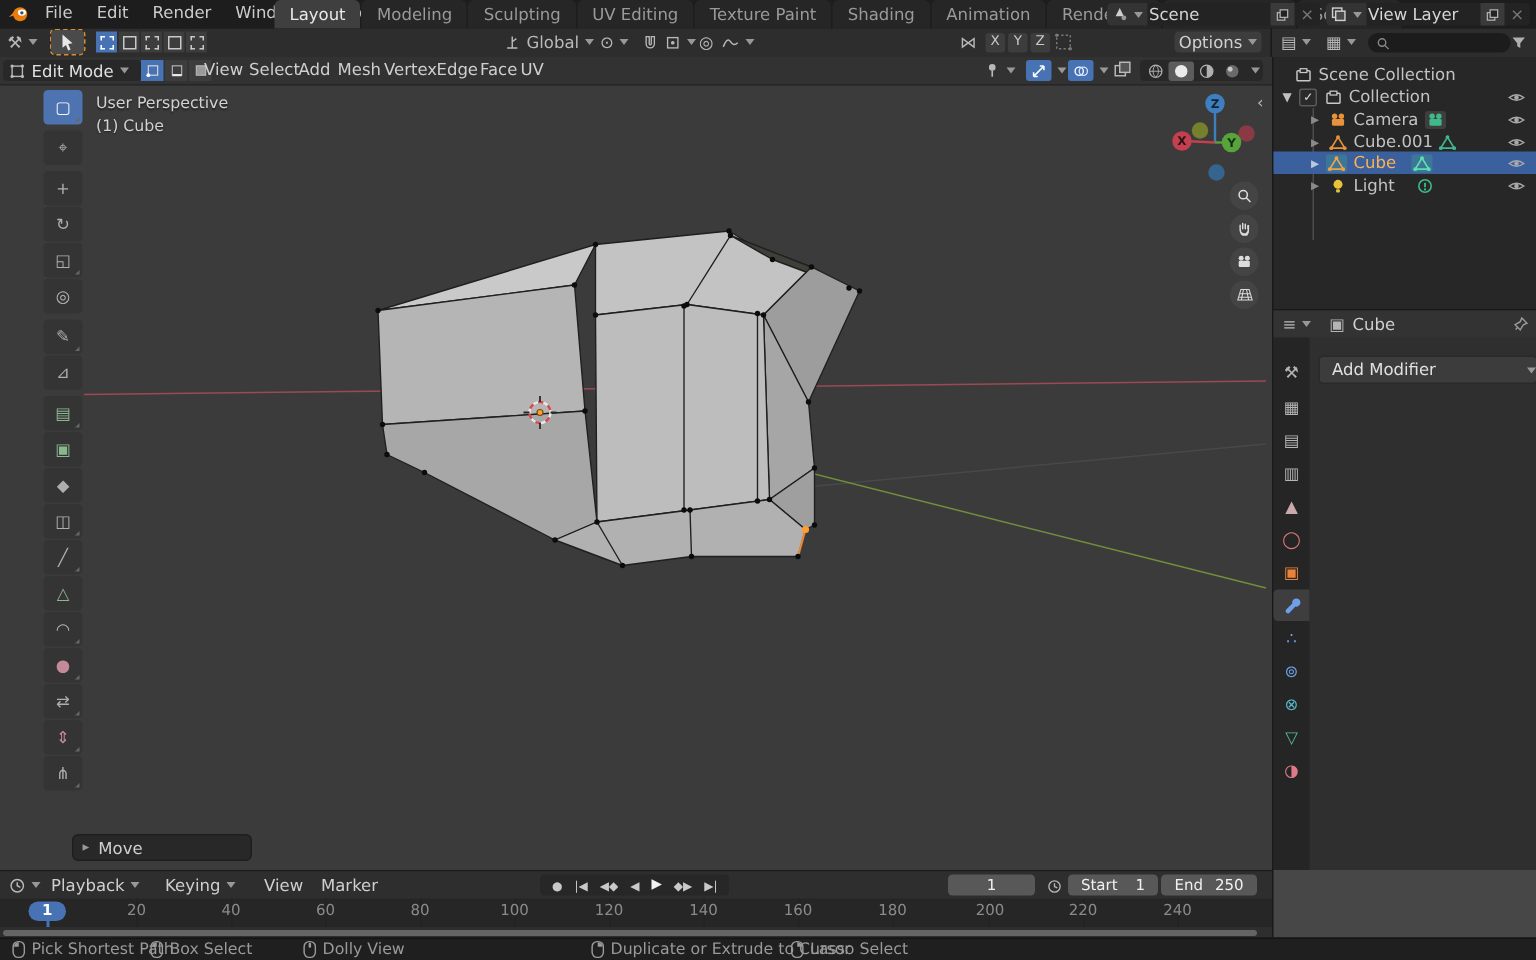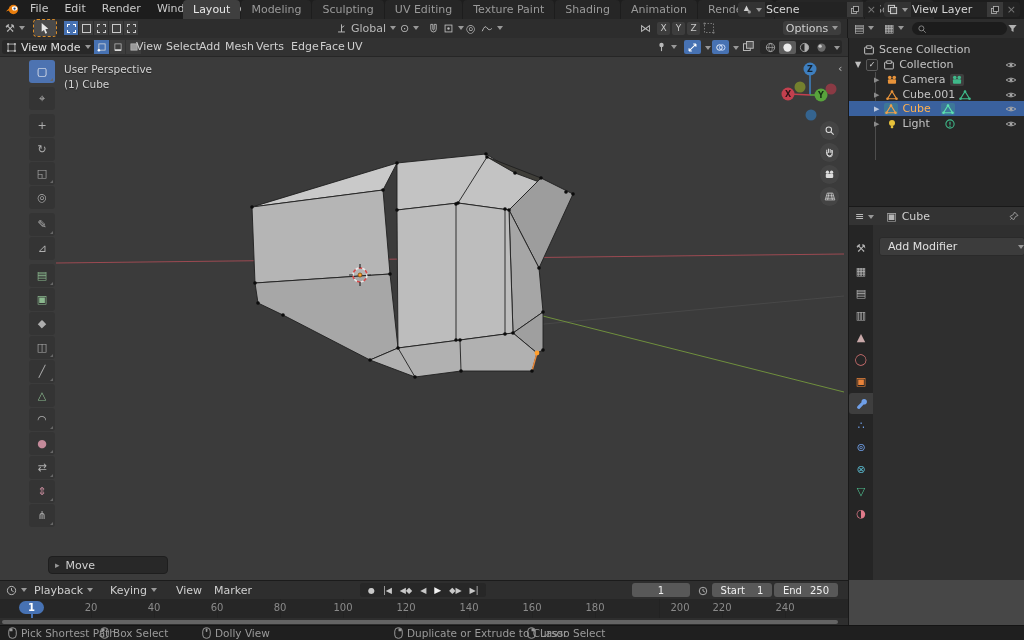--- a/index.html
+++ b/index.html
@@ -371,21 +371,21 @@
 
 <div id="vp-header" class="abs">
   <span id="mode-dd" class="car">
     <svg width="11" height="11" viewBox="0 0 16 16" style="margin-right:4px">
         <rect x="3" y="3" width="10" height="10" fill="none" stroke="#b9b9b9" stroke-width="1.3"></rect>
         <circle cx="3" cy="3" r="1.6" fill="#b9b9b9"></circle>
         <circle cx="13" cy="3" r="1.6" fill="#b9b9b9"></circle>
         <circle cx="3" cy="13" r="1.6" fill="#b9b9b9"></circle>
         <circle cx="13" cy="13" r="1.6" fill="#b9b9b9"></circle>
       </svg>
-    <span>View Mode</span>
+    <span>Edit Mode</span>
   </span>
   <span class="vef">
     <span class="s on">
         <svg width="10" height="10" viewBox="0 0 16 16">
           <rect x="3" y="3" width="10" height="10" fill="none" stroke="#dcdcdc" stroke-width="1.2"></rect>
           <circle cx="3" cy="13" r="2" fill="#fff"></circle>
         </svg>
       </span>
     <span class="s">
         <svg width="10" height="10" viewBox="0 0 16 16">
@@ -396,21 +396,21 @@
     <span class="s">
         <svg width="10" height="10" viewBox="0 0 16 16">
           <rect x="3" y="3" width="10" height="10" fill="#9a9a9a" stroke="#b9b9b9" stroke-width="1.2"></rect>
         </svg>
       </span>
   </span>
   <span class="hmenu" style="left:136px">View</span>
   <span class="hmenu" style="left:166px">Select</span>
   <span class="hmenu" style="left:199px">Add</span>
   <span class="hmenu" style="left:225px">Mesh</span>
-  <span class="hmenu" style="left:256px">Verts</span>
+  <span class="hmenu" style="left:256px">Vertex</span>
   <span class="hmenu" style="left:291px">Edge</span>
   <span class="hmenu" style="left:320px">Face</span>
   <span class="hmenu" style="left:347px">UV</span>
   <span class="rgrp" style="left:656px">
     <svg width="11" height="12" viewBox="0 0 16 16">
         <circle cx="8" cy="5" r="3.2" fill="#b9b9b9"></circle>
         <line x1="8" y1="8" x2="8" y2="14" stroke="#b9b9b9" stroke-width="1.6"></line>
       </svg>
       <span class="car"></span>
   </span>
@@ -775,21 +775,21 @@
       <span class="tickline" style="left:785px"></span>
     <span class="tick" style="left:91px">20</span>
     <span class="tick" style="left:154px">40</span>
     <span class="tick" style="left:217px">60</span>
     <span class="tick" style="left:280px">80</span>
     <span class="tick" style="left:343px">100</span>
     <span class="tick" style="left:406px">120</span>
     <span class="tick" style="left:469px">140</span>
     <span class="tick" style="left:532px">160</span>
     <span class="tick" style="left:595px">180</span>
-    <span class="tick" style="left:680px">200</span>
+    <span class="tick" style="left:660px">200</span>
     <span class="tick" style="left:722px">220</span>
     <span class="tick" style="left:785px">240</span>
     <span id="frame-badge">
         <span>1</span>
       </span>
     <span id="playhead"></span>
   </div>
   <span id="tl-scroll"></span>
 </div>
 

